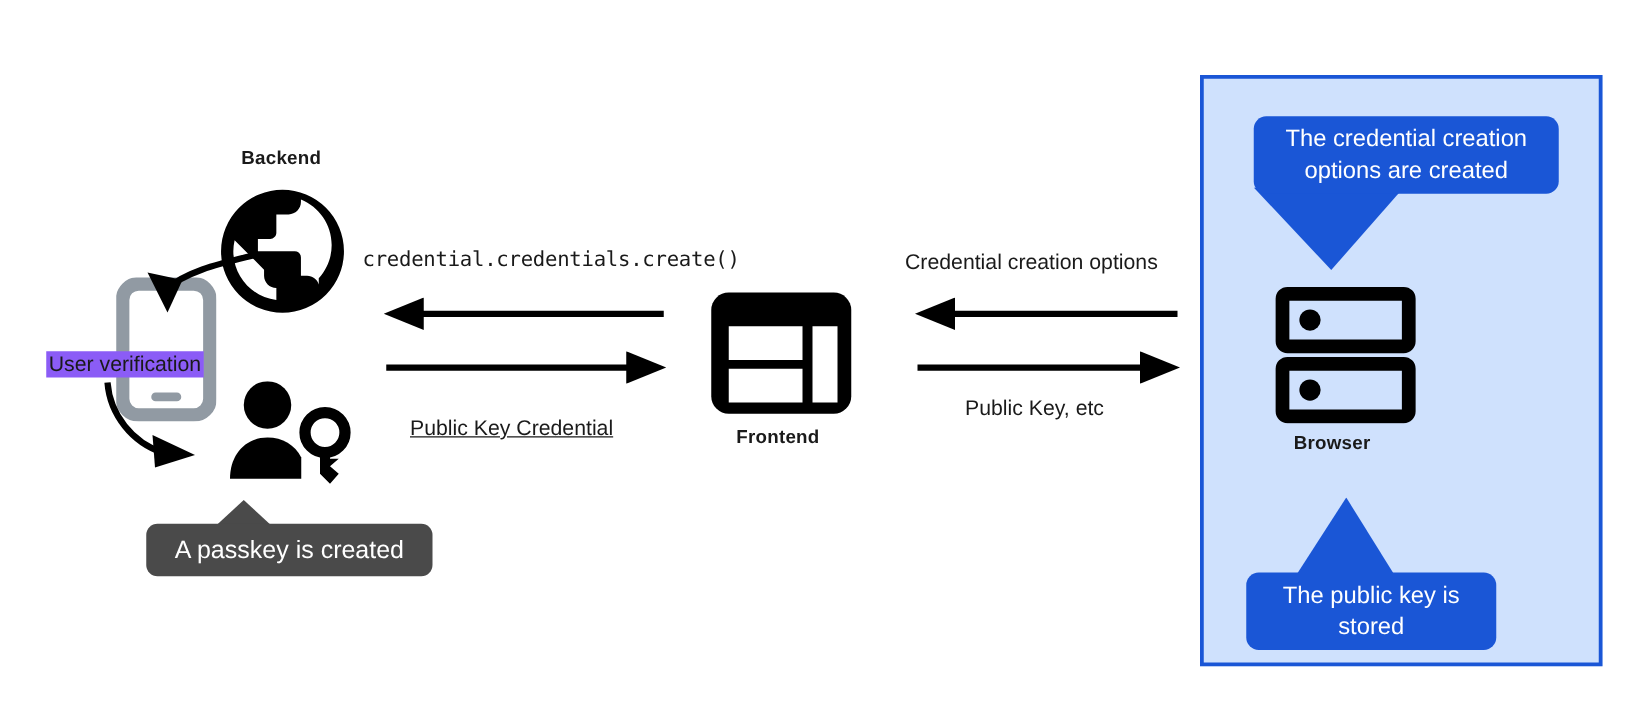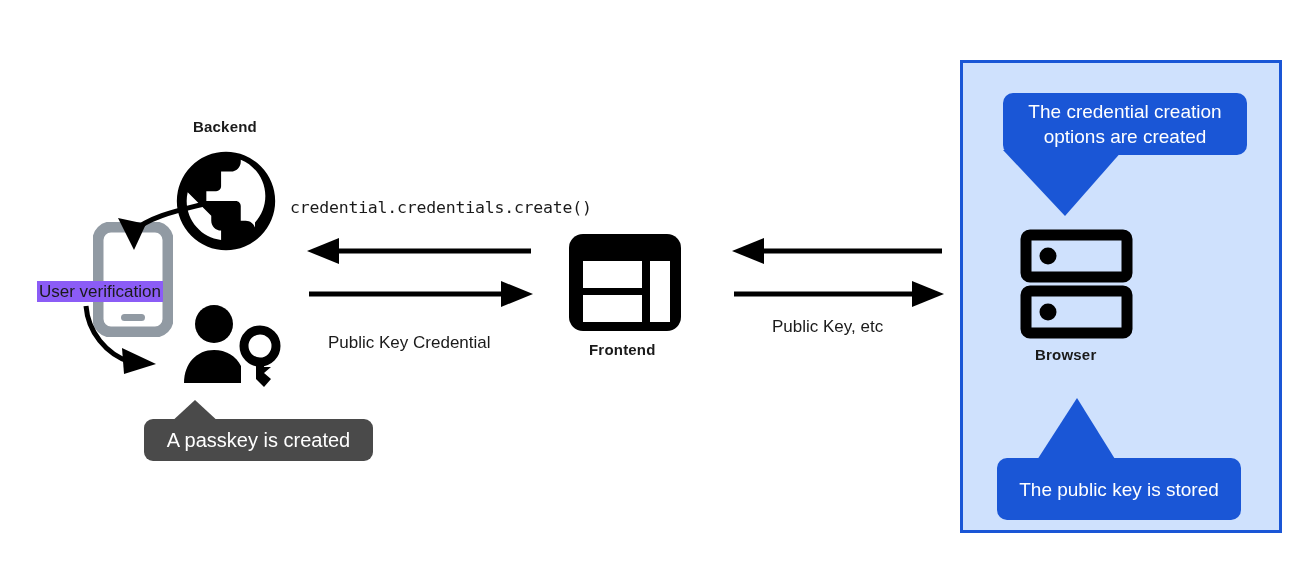--- a/index.html
+++ b/index.html
@@ -115,45 +115,46 @@
     <path d="M4 78 C4 58 17 45 34 45 C46 45 56 51 61 61 L61 78 Z" fill="#000000"></path>
     <circle cx="80" cy="41" r="16" fill="none" stroke="#000000" stroke-width="9"></circle>
     <path d="M76 55 L84 55 L84 62 L91 62 L84 68 L91 74 L84 82 L76 74 Z" fill="#000000"></path>
   </svg>
 
   <div class="abs label" style="left:37px; top:281px; background:#8b5cf6; padding:0 2px;">User verification</div>
 
   <svg class="abs" style="left:165px; top:398px;" width="60" height="26" viewBox="0 0 60 26">
     <path d="M4 26 L30 2 L56 26 Z" fill="#4a4a4a"></path>
   </svg>
-  <div class="tooltip" style="left:117px; top:419px; width:229px; height:42px;margin-left:27px;">A passkey is created</div>
+  <div class="tooltip" style="left:117px; top:419px; width:229px; height:42px;">A passkey is created</div>
 
   <div class="abs label mono" style="left:290px; top:198px;">credential.credentials.create()</div>
 
   <svg class="arrow" style="left:305px; top:238px;" width="230" height="26" viewBox="0 0 230 26">
     <line x1="30" y1="13" x2="226" y2="13" stroke="#000000" stroke-width="5"></line>
     <path d="M2 13 L34 0 L34 26 Z" fill="#000000"></path>
   </svg>
 
   <svg class="arrow" style="left:305px; top:281px;" width="230" height="26" viewBox="0 0 230 26">
     <line x1="4" y1="13" x2="200" y2="13" stroke="#000000" stroke-width="5"></line>
     <path d="M228 13 L196 0 L196 26 Z" fill="#000000"></path>
   </svg>
 
-  <div class="abs label" style="left:328px; top:332px;">Public Key Credential</div>
+  <div class="abs label" style="left:328px; top:332px;text-decoration:underline;">Public Key Credential</div>
 
   <svg class="icon" style="left:566px; top:231px;" width="118" height="103" viewBox="0 0 118 103">
     <rect x="3" y="3" width="112" height="97" rx="14" ry="14" fill="#000000"></rect>
     <rect x="17" y="30" width="59" height="27" fill="#ffffff"></rect>
     <rect x="17" y="64" width="59" height="27" fill="#ffffff"></rect>
     <rect x="84" y="30" width="20" height="61" fill="#ffffff"></rect>
   </svg>
 
   <div class="abs label bold" style="left:589px; top:341px;">Frontend</div>
 
+  <div class="abs label" style="left:724px; top:199px;">Credential creation options</div>
 
   <svg class="arrow" style="left:730px; top:238px;" width="215" height="26" viewBox="0 0 215 26">
     <line x1="30" y1="13" x2="212" y2="13" stroke="#000000" stroke-width="5"></line>
     <path d="M2 13 L34 0 L34 26 Z" fill="#000000"></path>
   </svg>
 
   <svg class="arrow" style="left:730px; top:281px;" width="215" height="26" viewBox="0 0 215 26">
     <line x1="4" y1="13" x2="186" y2="13" stroke="#000000" stroke-width="5"></line>
     <path d="M214 13 L182 0 L182 26 Z" fill="#000000"></path>
   </svg>
@@ -174,17 +175,17 @@
       <rect x="6" y="62" width="101" height="42" rx="4" fill="none" stroke="#000000" stroke-width="11"></rect>
       <circle cx="28" cy="83" r="8.5" fill="#000000"></circle>
     </svg>
 
     <div class="abs label bold" style="left:72px; top:283px;">Browser</div>
 
     <svg class="callout-tail" style="left:56px; top:335px;" width="120" height="92" viewBox="0 0 120 92">
       <path d="M58 0 L114 90 L0 90 Z" fill="#1a56d6"></path>
     </svg>
 
-    <div class="callout" style="left:34px; top:395px; width:244px; height:62px;">The public key is stored</div>
+    <div class="callout" style="left:34px; top:395px; width:200px; height:62px;">The public key is stored</div>
 
   </div>
 
 </div>
 
 </body></html>

